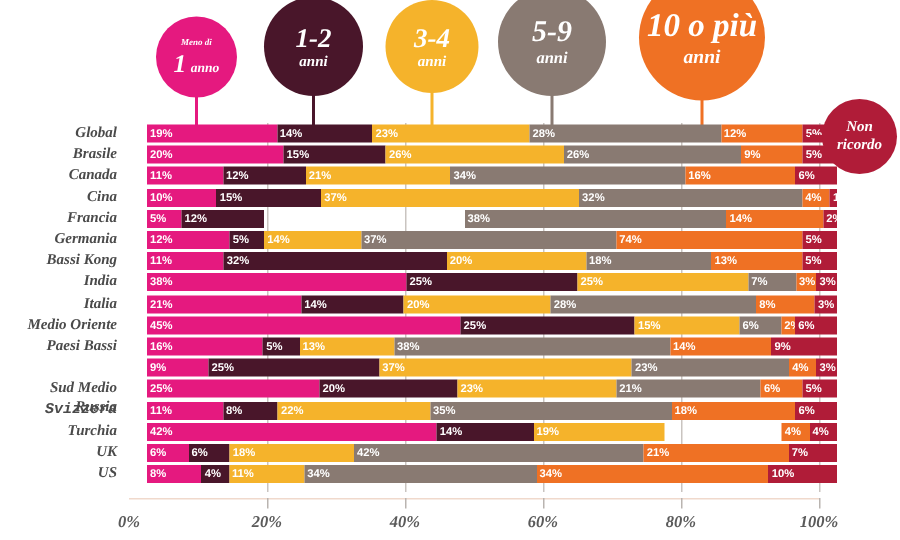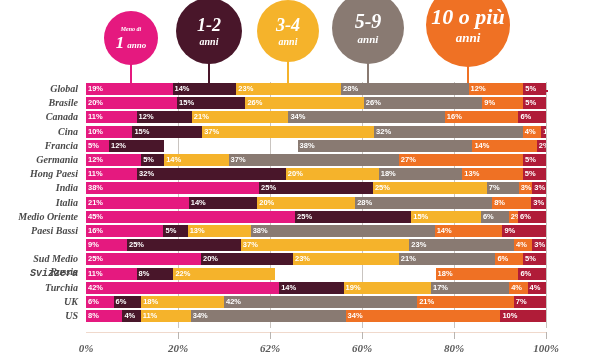--- a/index.html
+++ b/index.html
@@ -36,21 +36,21 @@
   .labels-col{position:absolute;left:0;top:0;width:84px;height:250px;}
   .row-label{
     position:absolute;right:6px;
     font-style:italic;font-weight:bold;
     font-size:10px;color:#4a4a4a;
     white-space:nowrap;text-align:right;
     line-height:12px;
   }
   .bars-col{position:absolute;left:86px;top:0;width:460px;height:250px;}
   .gridline{position:absolute;top:0;bottom:4px;width:1px;background:#c9c4c0;}
-  .bar-row{position:absolute;left:0;height:16px;width:100%;text-decoration:underline;}
+  .bar-row{position:absolute;left:12px;height:16px;width:100%;text-decoration:underline;}
   .seg{
     position:absolute;top:0;height:12px;
     color:#ffffff;
     font-size:7.5px;
     font-family:"Liberation Sans", sans-serif;
     font-weight:bold;
     line-height:12px;
     padding-left:2px;
     box-sizing:border-box;
     overflow:hidden;
@@ -113,21 +113,21 @@
     </div>
 
   <div class="plot">
     <div class="labels-col" id="labels-col">
         <div class="row-label" style="top: 1px;">Global</div>
         <div class="row-label" style="top: 15.2px;">Brasile</div>
         <div class="row-label" style="top: 29.4px;">Canada</div>
         <div class="row-label" style="top: 43.6px;">Cina</div>
         <div class="row-label" style="top: 57.8px;">Francia</div>
         <div class="row-label" style="top: 72px;">Germania</div>
-        <div class="row-label" style="top: 86.2px;">Hong Paesi</div>
+        <div class="row-label" style="top: 86.2px;">Bassi Kong</div>
         <div class="row-label" style="top: 100.4px;">India</div>
         <div class="row-label" style="top: 114.6px;">Italia</div>
         <div class="row-label" style="top: 128.8px;">Medio Oriente</div>
         <div class="row-label" style="top: 143px;">Paesi Bassi</div>
         <div class="row-label" style="top: 149px; margin-top: 35px;">Russia</div>
         <div class="row-label" style="top: 171.4px;">Sud Medio</div>
         <div class="row-label" style="top: 185.6px; font-family: Liberation Mono, monospace;">Svizzera</div>
         <div class="row-label" style="top: 199.8px;">Turchia</div>
         <div class="row-label" style="top: 214px;">UK</div>
         <div class="row-label" style="top: 228.2px;">US</div>
@@ -175,21 +175,21 @@
           <div class="seg" style="left: 23px; width: 55.2px; background: rgb(73, 22, 42);">12%</div>
           <div class="seg" style="left: 211.6px; width: 174.8px; background: rgb(137, 122, 114);">38%</div>
           <div class="seg" style="left: 386.4px; width: 64.4px; background: rgb(239, 113, 36);">14%</div>
           <div class="seg" style="left: 450.8px; width: 9.2px; background: rgb(176, 28, 56);">2%</div>
         </div>
         <div class="bar-row" style="top: 72px;">
           <div class="seg" style="left: 0px; width: 55.2px; background: rgb(229, 25, 127);">12%</div>
           <div class="seg" style="left: 55.2px; width: 23px; background: rgb(73, 22, 42);">5%</div>
           <div class="seg" style="left: 78.2px; width: 64.4px; background: rgb(245, 179, 43);">14%</div>
           <div class="seg" style="left: 142.6px; width: 170.2px; background: rgb(137, 122, 114);">37%</div>
-          <div class="seg" style="left: 312.8px; width: 124.2px; background: rgb(239, 113, 36);">27%</div>
+          <div class="seg" style="left: 312.8px; width: 124.2px; background: rgb(239, 113, 36);">74%</div>
           <div class="seg" style="left: 437px; width: 23px; background: rgb(176, 28, 56);">5%</div>
         </div>
         <div class="bar-row" style="top: 86.2px;">
           <div class="seg" style="left: 0px; width: 51.1111px; background: rgb(229, 25, 127);">11%</div>
           <div class="seg" style="left: 51.1111px; width: 148.687px; background: rgb(73, 22, 42);">32%</div>
           <div class="seg" style="left: 199.798px; width: 92.9293px; background: rgb(245, 179, 43);">20%</div>
           <div class="seg" style="left: 292.727px; width: 83.6364px; background: rgb(137, 122, 114);">18%</div>
           <div class="seg" style="left: 376.364px; width: 60.404px; background: rgb(239, 113, 36);">13%</div>
           <div class="seg" style="left: 436.768px; width: 23.2323px; background: rgb(176, 28, 56);">5%</div>
         </div>
@@ -238,28 +238,28 @@
           <div class="seg" style="left: 115px; width: 92px; background: rgb(73, 22, 42);">20%</div>
           <div class="seg" style="left: 207px; width: 105.8px; background: rgb(245, 179, 43);">23%</div>
           <div class="seg" style="left: 312.8px; width: 96.6px; background: rgb(137, 122, 114);">21%</div>
           <div class="seg" style="left: 409.4px; width: 27.6px; background: rgb(239, 113, 36);">6%</div>
           <div class="seg" style="left: 437px; width: 23px; background: rgb(176, 28, 56);">5%</div>
         </div>
         <div class="bar-row" style="top: 185.6px;">
           <div class="seg" style="left: 0px; width: 50.6px; background: rgb(229, 25, 127);">11%</div>
           <div class="seg" style="left: 50.6px; width: 36.8px; background: rgb(73, 22, 42);">8%</div>
           <div class="seg" style="left: 87.4px; width: 101.2px; background: rgb(245, 179, 43);">22%</div>
+          <div class="seg" style="left: 188.6px; width: 161px; background: rgb(137, 122, 114);">35%</div>
           <div class="seg" style="left: 349.6px; width: 82.8px; background: rgb(239, 113, 36);">18%</div>
           <div class="seg" style="left: 432.4px; width: 27.6px; background: rgb(176, 28, 56);">6%</div>
         </div>
         <div class="bar-row" style="top: 199.8px;">
           <div class="seg" style="left: 0px; width: 193.2px; background: rgb(229, 25, 127);">42%</div>
           <div class="seg" style="left: 193.2px; width: 64.4px; background: rgb(73, 22, 42);">14%</div>
           <div class="seg" style="left: 257.6px; width: 87.4px; background: rgb(245, 179, 43);">19%</div>
-          <div class="seg" style="left: 345px; width: 78.2px; background: rgb(137, 122, 114);">17%</div>
           <div class="seg" style="left: 423.2px; width: 18.4px; background: rgb(239, 113, 36);">4%</div>
           <div class="seg" style="left: 441.6px; width: 18.4px; background: rgb(176, 28, 56);">4%</div>
         </div>
         <div class="bar-row" style="top: 214px;">
           <div class="seg" style="left: 0px; width: 27.6px; background: rgb(229, 25, 127);">6%</div>
           <div class="seg" style="left: 27.6px; width: 27.6px; background: rgb(73, 22, 42);">6%</div>
           <div class="seg" style="left: 55.2px; width: 82.8px; background: rgb(245, 179, 43);">18%</div>
           <div class="seg" style="left: 138px; width: 193.2px; background: rgb(137, 122, 114);">42%</div>
           <div class="seg" style="left: 331.2px; width: 96.6px; background: rgb(239, 113, 36);">21%</div>
           <div class="seg" style="left: 427.8px; width: 32.2px; background: rgb(176, 28, 56);">7%</div>
@@ -275,23 +275,27 @@
       </div>
   </div>
 
   <div class="axis" id="axis">
       <div class="axis-line"></div>
       <div class="tick" style="left: 0px; background: transparent;"></div>
       <div class="tick-label" style="left: 0px;">0%</div>
       <div class="tick" style="left: 92px; background: rgb(185, 180, 176);"></div>
       <div class="tick-label" style="left: 92px;">20%</div>
       <div class="tick" style="left: 184px; background: rgb(185, 180, 176);"></div>
-      <div class="tick-label" style="left: 184px;">62%</div>
+      <div class="tick-label" style="left: 184px;">40%</div>
       <div class="tick" style="left: 276px; background: rgb(185, 180, 176);"></div>
       <div class="tick-label" style="left: 276px;">60%</div>
       <div class="tick" style="left: 368px; background: rgb(185, 180, 176);"></div>
       <div class="tick-label" style="left: 368px;">80%</div>
       <div class="tick" style="left: 460px; background: rgb(185, 180, 176);"></div>
       <div class="tick-label" style="left: 460px;">100%</div>
     </div>
 
 <div class="connector" style="background: rgb(176, 28, 56); left: 540px; top: 90px; width: 8px;"></div>
+    <div class="bubble" style="background: rgb(176, 28, 56); left: 548px; top: 66px; width: 50px; height: 50px; font-size: 10px;">
+      <span>Non</span>
+      <span style="margin-top: 2px;">ricordo</span>
+    </div>
   </div>
 
 </body></html>

